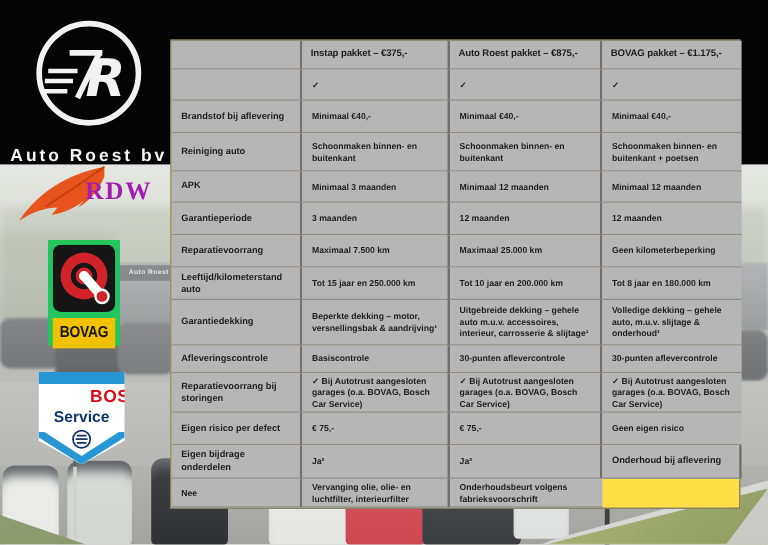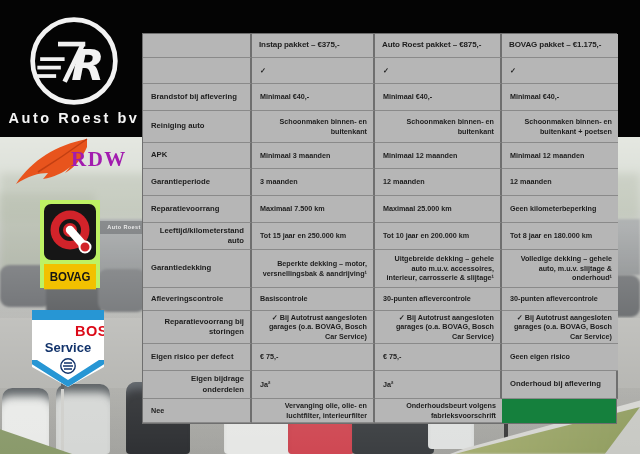--- a/index.html
+++ b/index.html
@@ -40,45 +40,45 @@
           clip-path:polygon(0 100%,8% 92%,100% 8%,100% 100%);filter:blur(.8px)!important;}
   .p-wall-r{left:596px;top:272px;width:44px;height:47px;background:#c8c9c4;clip-path:polygon(20% 100%,100% 0,100% 100%);}
   .p-grass-bl{left:0;top:288px;width:72px;height:31px;background:#8a9a6b;clip-path:polygon(0 20%,100% 100%,0 100%);}
   .p-fade{left:0;top:0;width:640px;height:319px;filter:none!important;
     background:linear-gradient(rgba(255,255,255,.52),rgba(255,255,255,.30) 42%,rgba(255,255,255,.08) 78%,rgba(255,255,255,0));}
 
   
   .top-band{position:absolute;left:0;top:0;width:640px;height:137px;background:#040404;}
   .brand{position:absolute;left:8px;top:14px;width:132px;height:122px;text-align:center;}
   .brand svg{display:block;margin:0 auto;}
-  .brand-name{margin-top:2px;color:#f4f4f4;font-size:14.5px;font-weight:bold;letter-spacing:2.5px;white-space:nowrap;}
+  .brand-name{margin-top:14px;color:#f4f4f4;font-size:14.5px;font-weight:bold;letter-spacing:2.5px;white-space:nowrap;}
 
   
   .rdw{position:absolute;left:14px;top:138px;width:128px;height:52px;}
   .rdw-word{position:absolute;left:57px;top:9px;font-family:"Liberation Serif",serif;font-weight:600;
             font-size:21px;color:#a21caf;letter-spacing:1.5px;}
-  .bovag{position:absolute;left:40px;top:200px;width:60px;height:88px;background:#bef264;padding:4px 4px 5px 4px;}
+  .bovag{position:absolute;left:40px;top:200px;width:60px;height:88px;background:#22c55e;padding:4px 4px 5px 4px;}
   .bovag-band{margin-top:0;background:#f2c100;height:22px;line-height:23px;text-align:center;
               font-weight:bold;font-size:11.5px;color:#151515;letter-spacing:-.2px;transform:scaleY(1.15);transform-origin:top;}
   .bosch{position:absolute;left:32px;top:310px;width:72px;height:77px;}
   .bosch-shield{position:absolute;inset:0;background:#fff;clip-path:polygon(0 0,100% 0,100% 74%,50% 100%,0 74%);}
   .bosch-top{position:absolute;left:0;top:0;width:100%;height:10px;background:#2796d4;}
   .bosch-chev{position:absolute;left:0;bottom:0;width:100%;height:27px;background:#2796d4;
       clip-path:polygon(0 0,7% 0,50% 74%,93% 0,100% 0,100% 16%,50% 100%,0 16%);}
   .bosch-word1{position:absolute;left:0;top:13px;width:100%;text-align:center;color:#dc0a18;
                font-weight:bold;font-size:14.5px;letter-spacing:.5px;padding-left:43px;}
   .bosch-word2{position:absolute;left:0;top:30px;width:100%;text-align:center;color:#12336b;
                font-weight:bold;font-size:13px;}
   .bosch-emblem{position:absolute;left:27px;top:47px;width:18px;height:18px;background:#fff;border-radius:50%;}
 
   
   .pkg-table{position:absolute;left:142px;top:33px;width:475px;
     display:grid;grid-template-columns:109px 123px 127px 116px;
     grid-template-rows:24px 26px 27px 32px 26px 27px 27px 27px 38px 23px 33px 27px 28px 24px;
-    border:1.5px solid #6f6f6f;background:#15803d;text-align:right;}
+    border:1.5px solid #6f6f6f;background:#fde047;}
   .tc{background:#b6b6b6;border-right:2px solid #6f6f6f;border-bottom:1px solid #8a8a8a;
       display:flex;align-items:center;padding:2px 6px 2px 8px;color:#1d1d1d;font-weight:bold;
       font-size:7.2px;line-height:1.32;overflow:hidden;}
   .tc.c4{border-right:none;}
   .tc.hd{font-size:8px;white-space:nowrap;padding-left:7px;letter-spacing:-.1px;}
   .tc.lb{font-size:7.7px;}
 </style>
 </head>
 <body>
 

